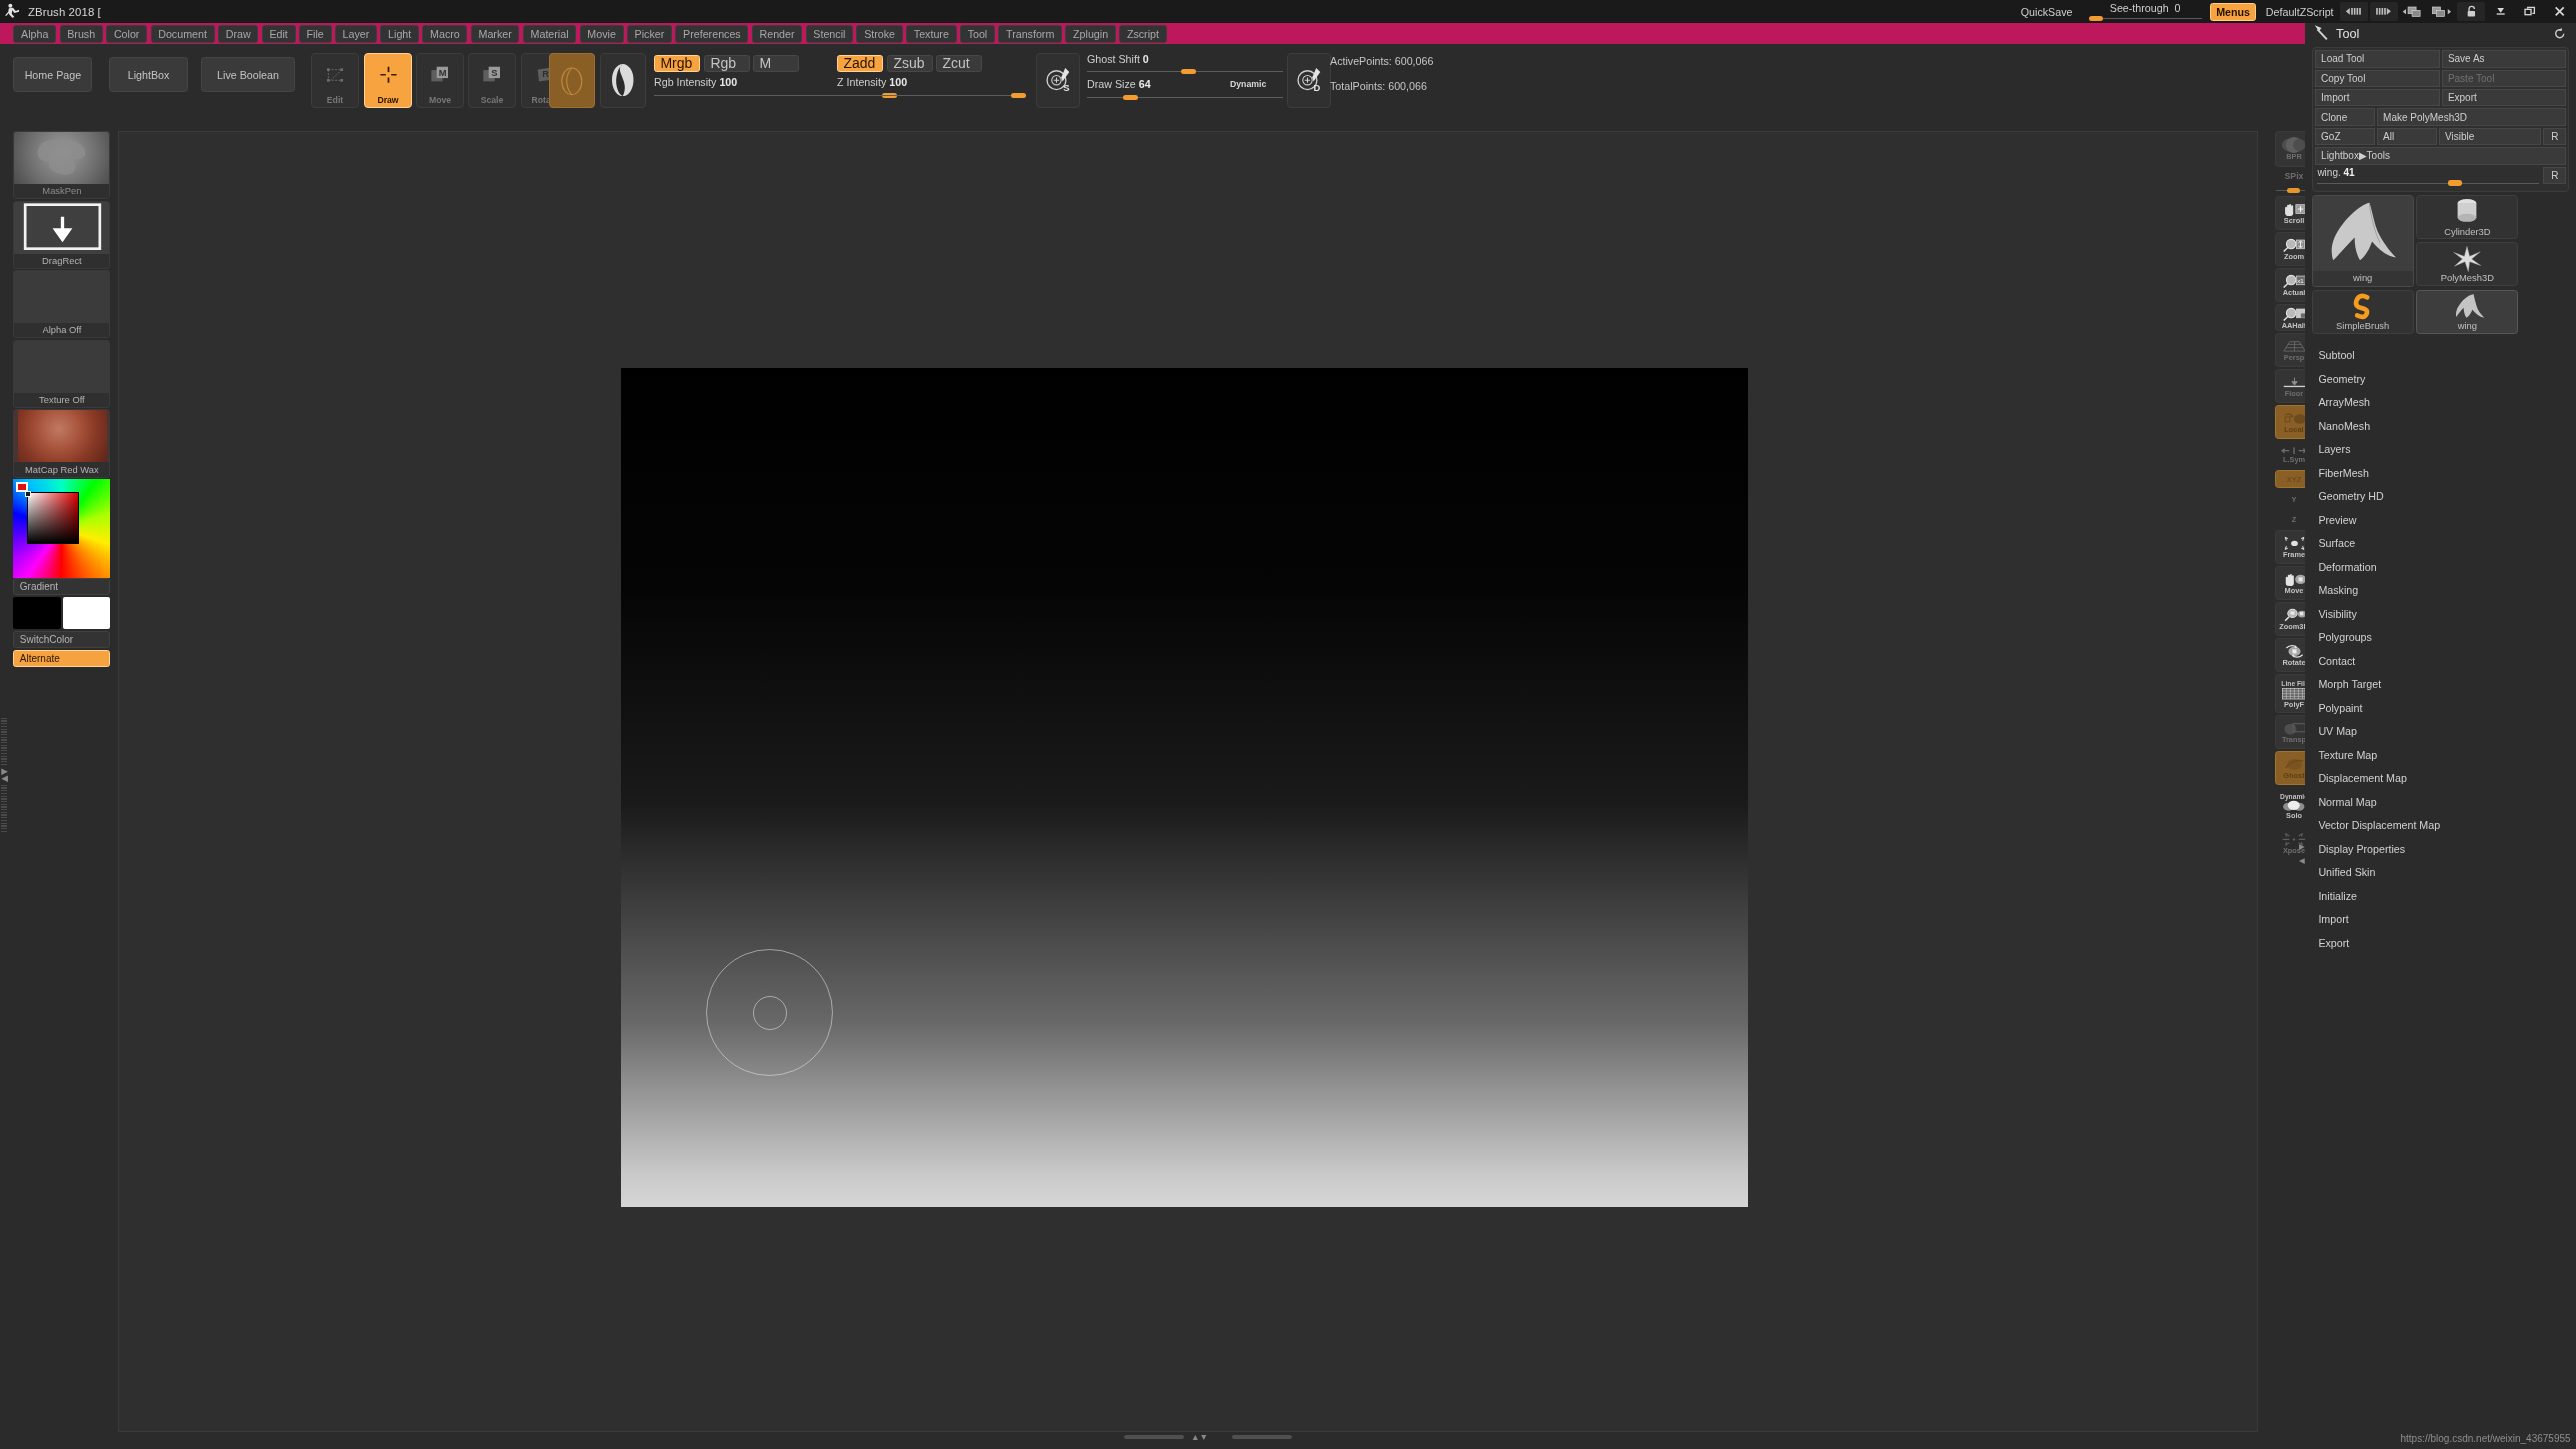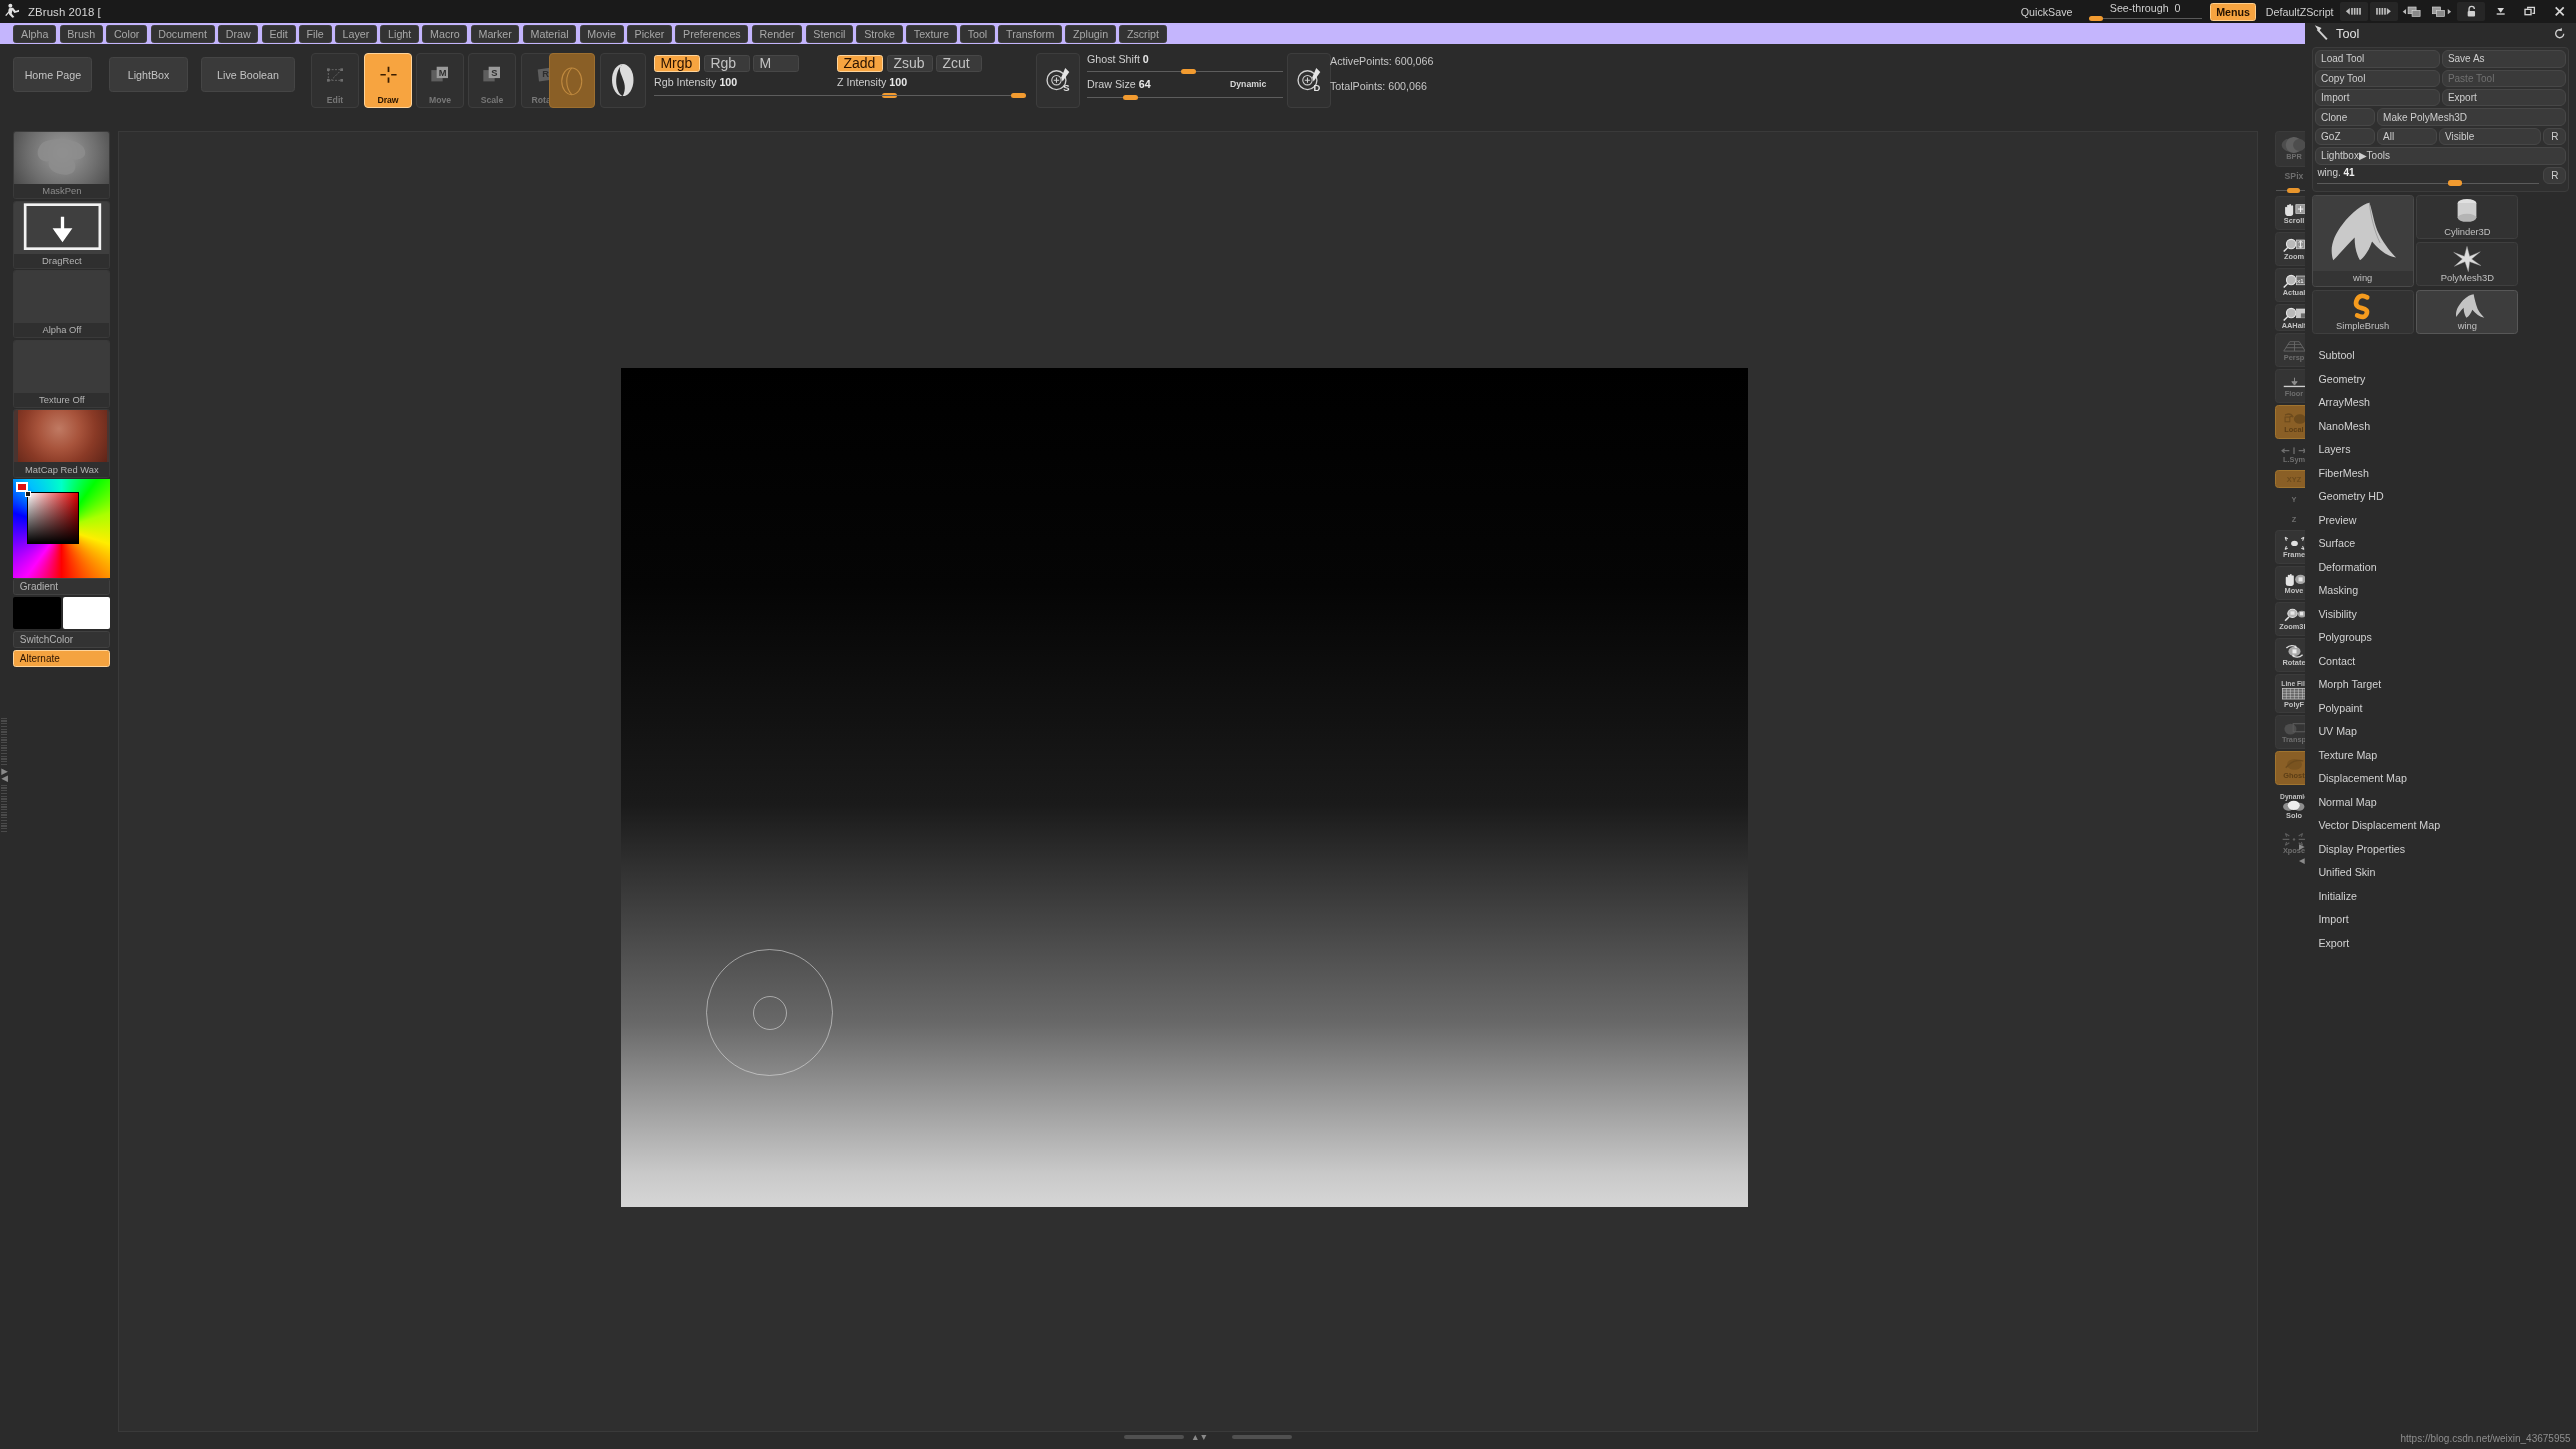--- a/index.html
+++ b/index.html
@@ -39,21 +39,21 @@
   .tb-icons { display: flex; align-items: center; gap: 1.3px; padding-right: 2.7px; }
   .tb-ic {
     width: 28px; height: 19px; display: flex; align-items: center; justify-content: center;
     background: #262626; border-radius: 2px;
   }
   .tb-ic.plain { background: transparent; }
 
   
   .menubar {
     position: absolute; left: 0; top: 23px; width: 2576px; height: 21.5px;
-    background: #c4b5fd; display: flex; align-items: center; padding-left: 13.4px; gap: 3.4px;
+    background: #be185d; display: flex; align-items: center; padding-left: 13.4px; gap: 3.4px;
   }
   .menu-item {
     font-size: 10.7px; color: #a8a8a8; padding: 2px 6.7px;
     background: #333333; border: 0.7px solid #3d3d3d; border-radius: 2.7px;
   }
 
   
   .shelf {
     position: absolute; left: 0; top: 44px; width: 2576px; height: 81px;
     background: #2b2b2b;
@@ -162,21 +162,21 @@
   .rpanel {
     position: absolute; left: 2305px; top: 23px; width: 271px; height: 1426px;
     background: #2b2b2b;
   }
   .rp-head { display: flex; align-items: center; height: 21.5px; padding-left: 6.7px; position: relative; }
   .rp-head .ttl { font-size: 12.7px; color: #e0e0e0; margin-left: 5.4px; }
   .rp-reset { position: absolute; right: 9.4px; top: 4px; }
   .rp-group { margin: 2.7px 6.7px 0; background: #2f2f2f; border: 0.7px solid #3c3c3c; border-radius: 4px; padding: 2px; }
   .rp-row { display: flex; gap: 2px; margin-bottom: 2px; }
   .rp-btn {
-    flex: 1; height: 17.4px; background: #3a3a3a; border: 0.7px solid #474747; border-radius: 6px;
+    flex: 1; height: 17.4px; background: #3a3a3a; border: 0.7px solid #474747; border-radius: 0;
     color: #cfcfcf; font-size: 10px; display: flex; align-items: center; padding-left: 5.4px;
     white-space: nowrap; overflow: hidden;
   }
   .rp-btn.dim { color: #717171; }
   .rp-btn.narrow { flex: 0 0 23px; padding-left: 0; justify-content: center; }
   .rp-btn.w-sm { flex: 0 0 60px; }
   .rp-slider { position: relative; height: 20px; flex: 1; }
   .rp-slider .lbl { font-size: 10px; color: #cfcfcf; padding-left: 2.7px; }
   .rp-slider .val { font-weight: bold; color: #f0f0f0; }
   .rp-slider .track { position: absolute; left: 2.7px; bottom: 2.7px; right: 2.7px; height: 1.3px; background: #5a5a5a; }

